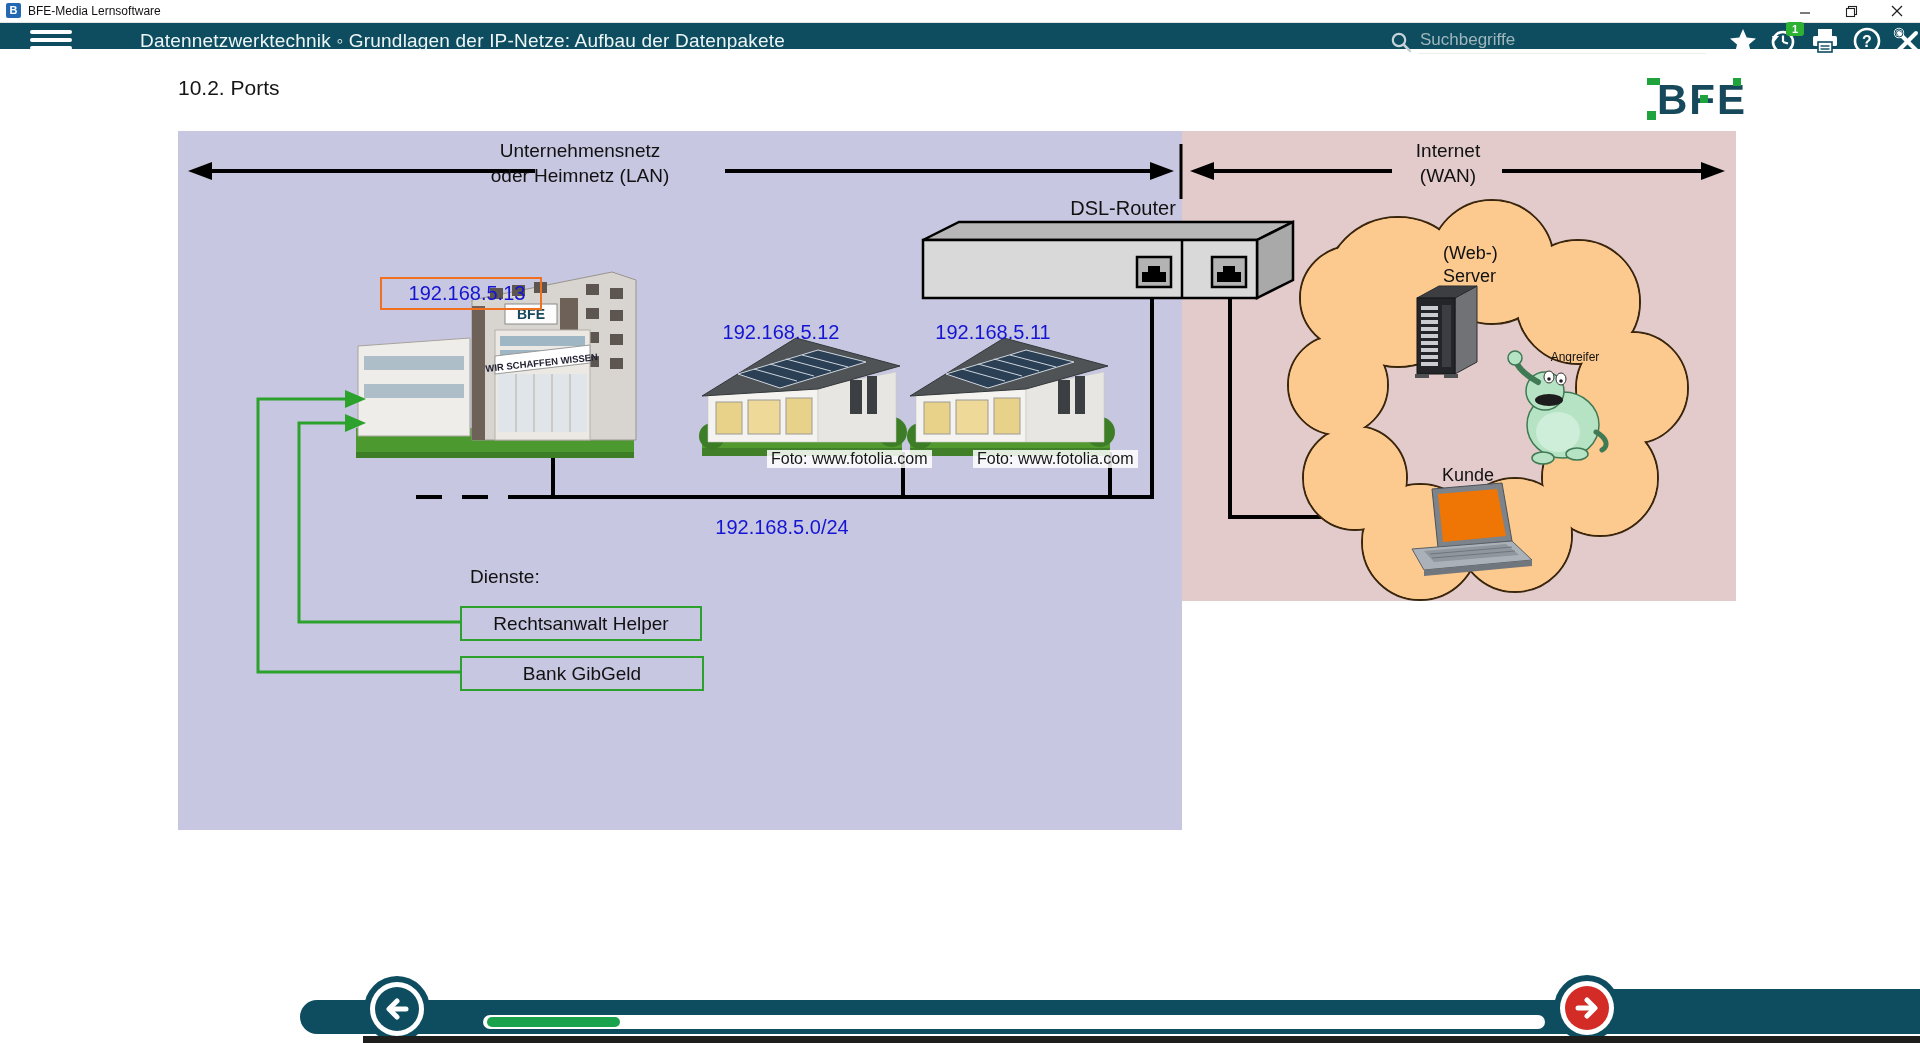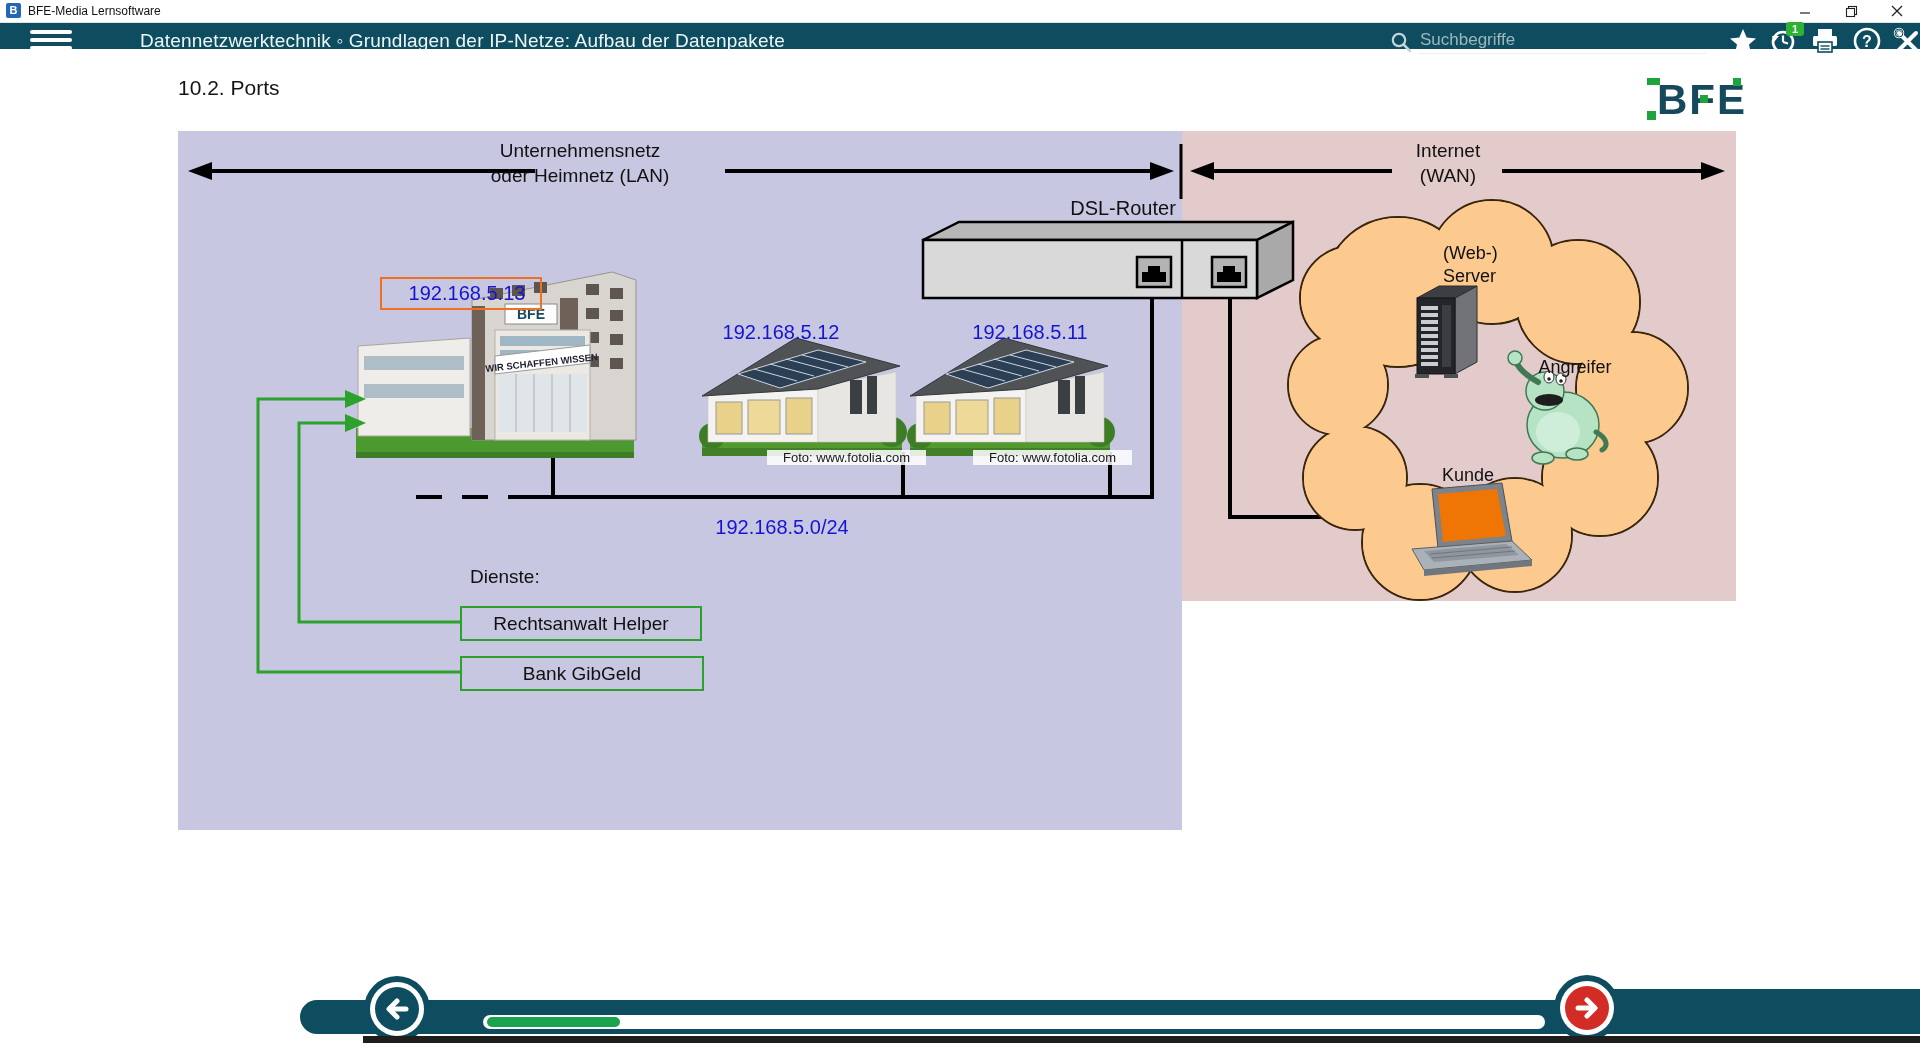--- a/index.html
+++ b/index.html
@@ -32,21 +32,21 @@
   
   .pagetitle{position:absolute;left:178px;top:76px;font-size:21px;color:#151515;}
   .bfelogo{position:absolute;left:1645px;top:76px;}
 
   .diagram-svg{position:absolute;left:0;top:0;width:1920px;height:1043px;}
 
   .dlabel{position:absolute;color:#111;font-size:19px;text-align:center;line-height:25px;transform:translateX(-50%);}
   .ipblue{color:#1414d2;}
   .ipbox{position:absolute;left:380px;top:277px;width:146px;height:29px;border:2px solid #f0701f;
          color:#1414d2;font-size:20px;text-align:center;line-height:29px;background:transparent;padding-left:12px;}
-  .credit{position:absolute;font-size:13px;color:#161616;background:rgba(255,255,255,.85);padding:0 16px;}
+  .credit{position:absolute;font-size:16px;color:#161616;background:rgba(255,255,255,.85);padding:0 4px;}
   .servicebox{position:absolute;border:2px solid #2ca22c;color:#111;font-size:19px;text-align:center;background:transparent;}
 
   
   .navband{position:absolute;left:300px;top:1000px;width:1620px;height:34px;background:#0d4d5f;border-radius:18px 0 0 18px;}
   .navband-r{position:absolute;left:1585px;top:989px;width:335px;height:45px;background:#0d4d5f;border-radius:22px 0 0 0;}
   .bulge{position:absolute;width:66px;height:66px;border-radius:50%;background:#0d4d5f;}
   .navbtn{position:absolute;width:54px;height:54px;border-radius:50%;background:#fff;display:flex;align-items:center;justify-content:center;cursor:pointer;}
   .navbtn .inner{width:44px;height:44px;border-radius:50%;display:flex;align-items:center;justify-content:center;}
   .track{position:absolute;left:483px;top:1015px;width:1062px;height:14px;background:#fff;border-radius:7px;}
   .fill{position:absolute;left:4px;top:2px;height:10px;width:133px;background:#1ba24d;border-radius:5px;}
@@ -334,36 +334,36 @@
     <div>oder Heimnetz (LAN)</div>
   </div>
   <div class="dlabel" style="left:1448px;top:138px;">
     <div>Internet</div>
     <div>(WAN)</div>
   </div>
   <div class="dlabel" style="left:1123px;top:196px;font-size:20px;">DSL-Router</div>
 
   <div class="ipbox">192.168.5.13</div>
   <div class="dlabel ipblue" style="left:781px;top:320px;font-size:20px;">192.168.5.12</div>
-  <div class="dlabel ipblue" style="left:993px;top:320px;font-size:20px;margin-left:37px;">192.168.5.11</div>
+  <div class="dlabel ipblue" style="left:993px;top:320px;font-size:20px;">192.168.5.11</div>
 
   <div class="credit" style="left:767px;top:450px;">Foto: www.fotolia.com</div>
   <div class="credit" style="left:973px;top:450px;">Foto: www.fotolia.com</div>
 
   <div class="dlabel ipblue" style="left:782px;top:515px;font-size:20px;">192.168.5.0/24</div>
 
   <div class="dlabel" style="left:510px;top:564px;transform:none;left:470px;">Dienste:</div>
   <div class="servicebox" style="left:460px;top:606px;width:238px;height:31px;line-height:31px;">Rechtsanwalt Helper</div>
   <div class="servicebox" style="left:460px;top:656px;width:240px;height:31px;line-height:31px;">Bank GibGeld</div>
 
   <div class="dlabel" style="left:1443px;top:242px;font-size:18px;line-height:23px;transform:none;text-align:left;">
     <div>(Web-)</div>
     <div>Server</div>
   </div>
-  <div class="dlabel" style="left:1559px;top:355px;font-size:18px;padding-left:32px;">Angreifer</div>
+  <div class="dlabel" style="left:1559px;top:345px;font-size:12px;padding-left:32px;">Angreifer</div>
   <div class="dlabel" style="left:1468px;top:463px;font-size:18px;">Kunde</div>
 
   <div class="navband"></div>
   <div class="navband-r"></div>
   <div class="bulge" style="left:364px;top:976px;"></div>
   <div class="bulge" style="left:1554px;top:975px;"></div>
 
   <div class="track">
     <div class="fill"></div>
   </div>

